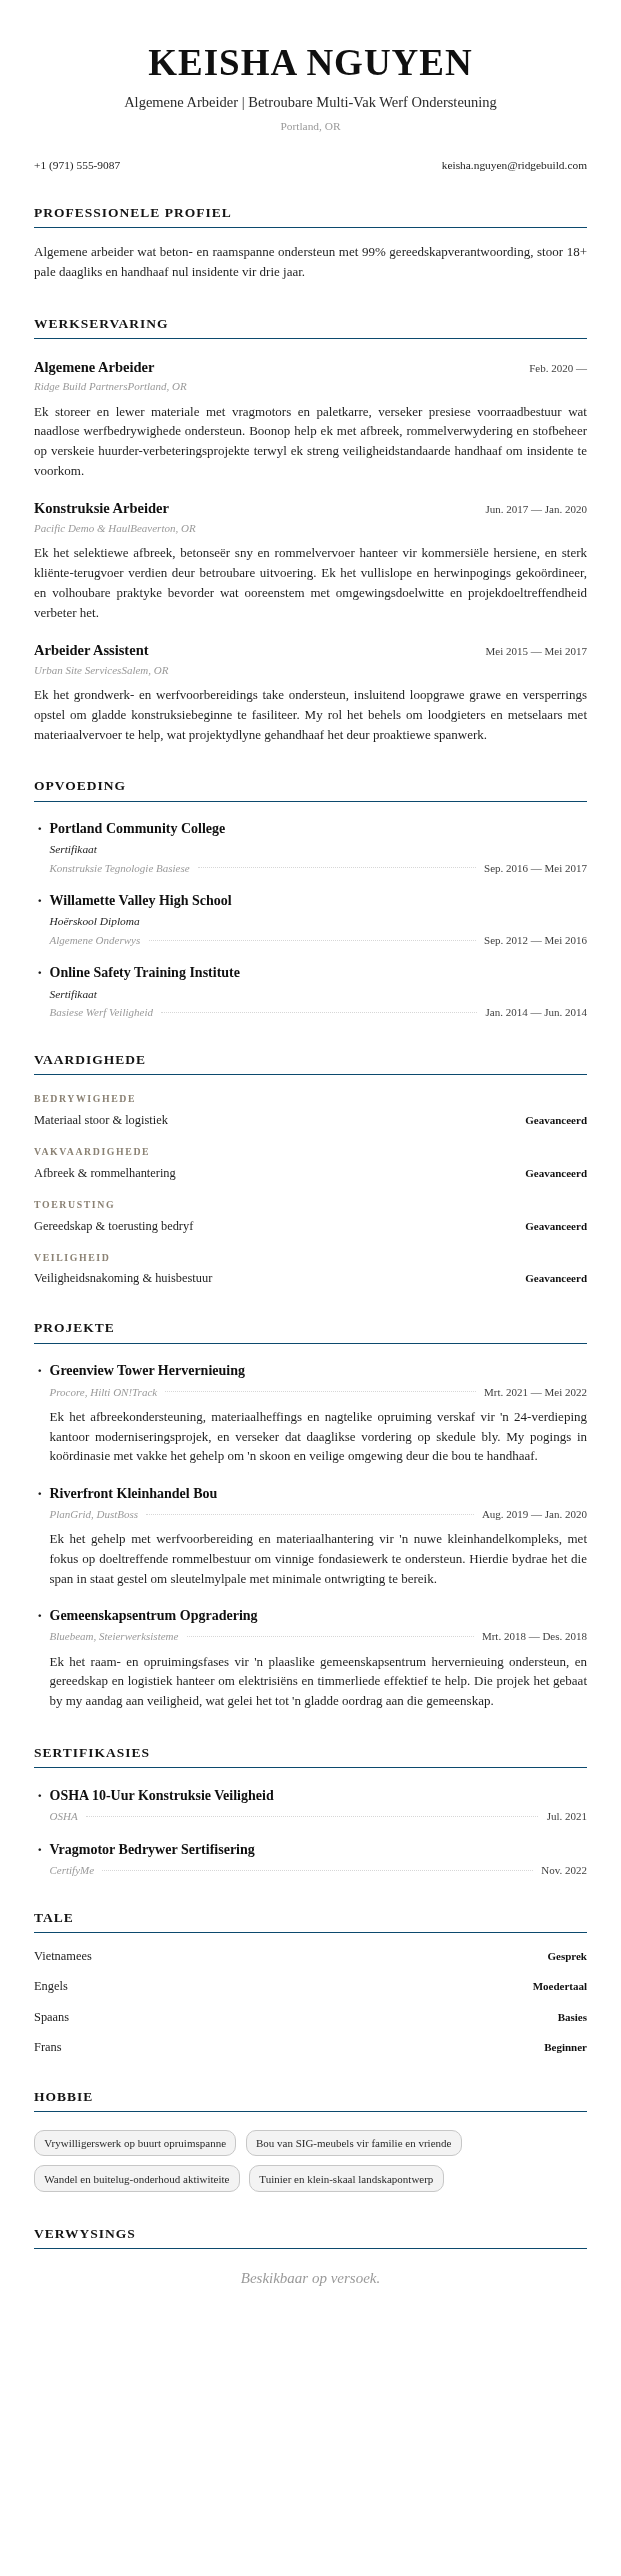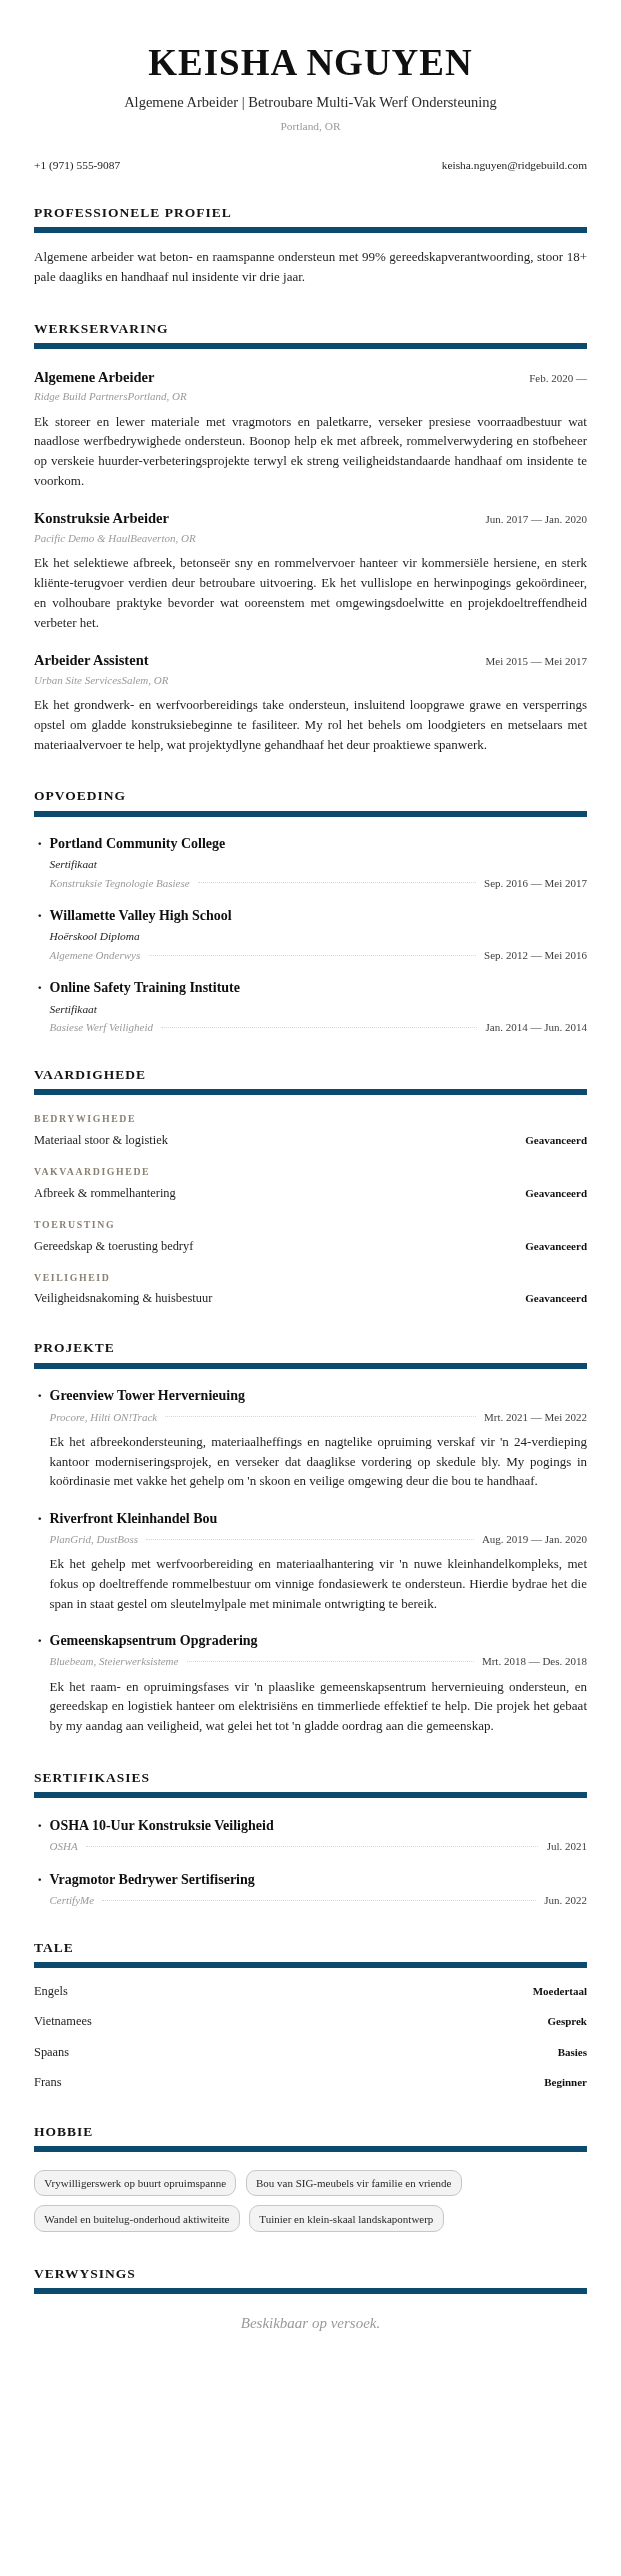--- a/index.html
+++ b/index.html
@@ -14,21 +14,21 @@
   
   .name { text-align:center; font-size:37px; font-weight:bold; letter-spacing:1px; color:#101010; }
   .subtitle { text-align:center; font-size:14.5px; color:#2a2a2a; margin-top:10.4px; }
   .location { text-align:center; font-size:11.4px; color:#9a9a9a; margin-top:8.3px; }
   .contact-row { display:flex; justify-content:space-between; align-items:baseline; margin-top:27px; font-size:11.4px; color:#222; }
 
   
   .section { margin-top:34px; }
   .section-title {
     font-size:13.5px; font-weight:bold; letter-spacing:1px; color:#141414;
-    padding-bottom:6.2px; border-bottom:6px solid #0c4a6e;
+    padding-bottom:6.2px; border-bottom:1px solid #0c4a6e;
   }
   .body-text { font-size:13px; line-height:1.52; text-align:justify; color:#1f1f1f; }
 
   
   .exp-item { margin-top:19.7px; }
   .row-split { display:flex; justify-content:space-between; align-items:baseline; }
   .exp-role { font-size:14.5px; font-weight:bold; color:#101010; }
   .date-text { font-size:11px; color:#3f3f3f; white-space:nowrap; }
   .sub-row { display:flex; justify-content:flex-start; align-items:baseline; margin-top:4.7px; }
   .muted-italic { font-style:italic; color:#9a9a9a; font-size:11px; }
@@ -238,35 +238,35 @@
         <span class="leader"></span>
         <span class="date-text">Jul. 2021</span>
       </div>
     </div>
 
     <div class="b-item">
       <div class="b-title">Vragmotor Bedrywer Sertifisering</div>
       <div class="meta-row">
         <span class="muted-italic">CertifyMe</span>
         <span class="leader"></span>
-        <span class="date-text">Jun. 2022</span>
+        <span class="date-text">Nov. 2022</span>
       </div>
     </div>
   </section>
 
   <section class="section">
     <h2 class="section-title">TALE</h2>
 
+    <div class="lang-row">
+      <span class="lang-name">Vietnamees</span>
+      <span class="level-text">Gesprek</span>
+    </div>
     <div class="lang-row">
       <span class="lang-name">Engels</span>
       <span class="level-text">Moedertaal</span>
-    </div>
-    <div class="lang-row">
-      <span class="lang-name">Vietnamees</span>
-      <span class="level-text">Gesprek</span>
     </div>
     <div class="lang-row">
       <span class="lang-name">Spaans</span>
       <span class="level-text">Basies</span>
     </div>
     <div class="lang-row">
       <span class="lang-name">Frans</span>
       <span class="level-text">Beginner</span>
     </div>
   </section>

